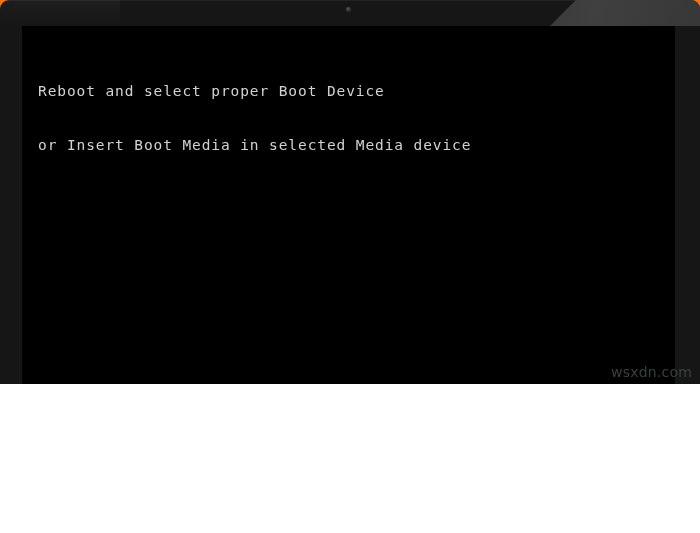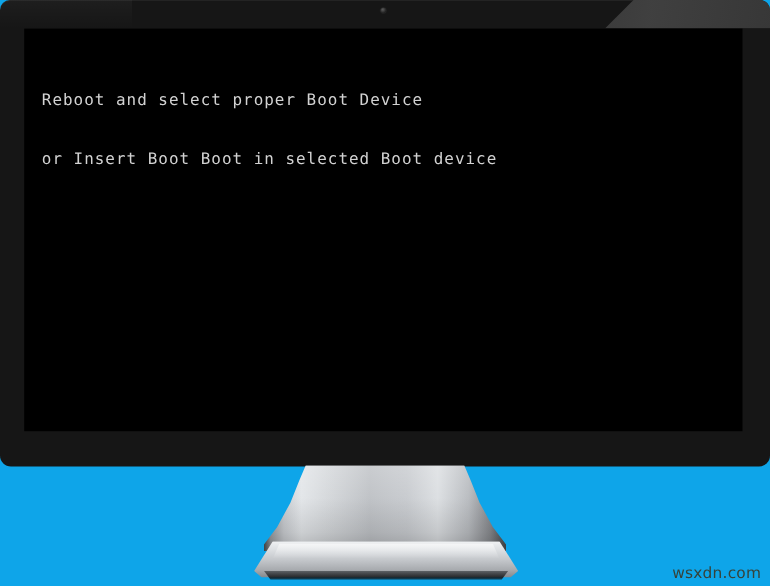--- a/index.html
+++ b/index.html
@@ -9,22 +9,22 @@
   body {
     width: 700px;
     height: 533px;
     overflow: hidden;
     font-family: "Liberation Sans", sans-serif;
   }
 
   #stage {
     position: relative;
     width: 700px;
-    height: 533px;
-    background: #0ea5e9;
+    height: 384px;
+    background: #f97316;
     overflow: hidden;
   }
 
   
   #monitor {
     position: absolute;
     left: 0px;
     top: 0px;
     width: 700px;
     height: 424px;
@@ -214,21 +214,21 @@
 
     <div id="bezel">
       <div id="bezel-left-sheen"></div>
       <div id="bezel-gloss"></div>
       <div id="bezel-gloss-fade"></div>
       <div id="webcam"></div>
 
       <div id="screen">
         <div id="screen-text">
           <span class="line">Reboot and select proper Boot Device</span>
-          <span class="line">or Insert Boot Boot in selected Boot device</span>
+          <span class="line">or Insert Boot Media in selected Media device</span>
         </div>
       </div>
     </div>
 
   </div>
 
   <div id="stand">
     <div id="stand-neck"></div>
     <div id="stand-neck-shade"></div>
     <div id="stand-base"></div>

